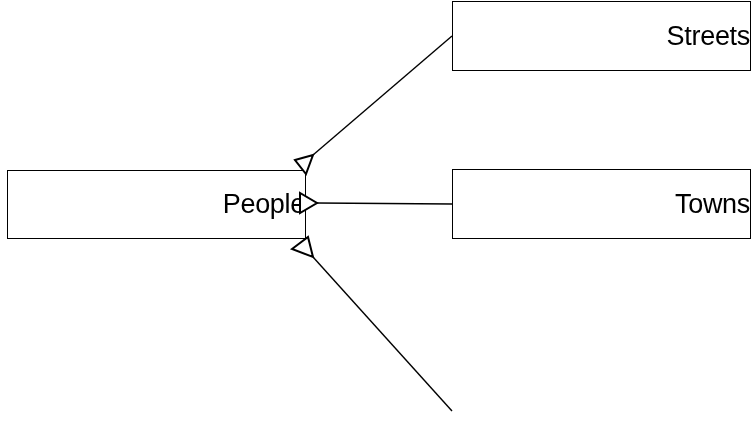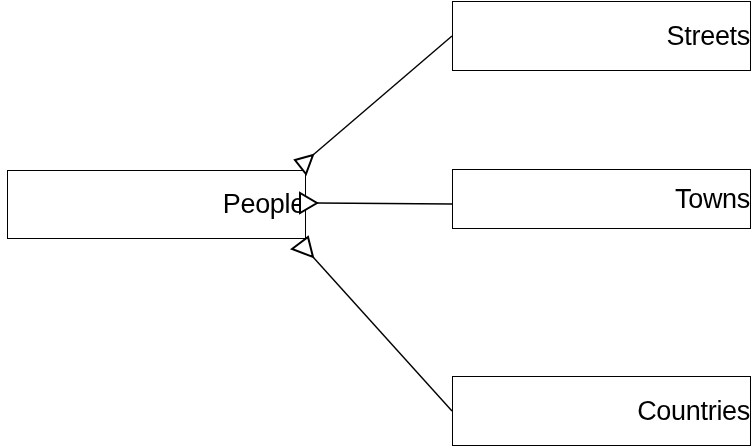--- a/index.html
+++ b/index.html
@@ -25,21 +25,21 @@
     justify-content: flex-end;
   }
   .node-label {
     font-size: 27px;
     letter-spacing: -0.3px;
     color: #000000;
     white-space: nowrap;
   }
   .node-people    { left: 7px;   top: 170px; width: 299px; height: 69px; }
   .node-streets   { left: 452px; top: 1px;   width: 299px; height: 70px; }
-  .node-towns     { left: 452px; top: 169px; width: 299px; height: 60px; }
+  .node-towns     { left: 452px; top: 169px; width: 299px; height: 70px; }
   .node-countries { left: 452px; top: 376px; width: 299px; height: 70px; }
   .connector-layer {
     position: absolute;
     left: 0;
     top: 0;
     width: 753px;
     height: 448px;
     pointer-events: none;
   }
 </style>
@@ -53,23 +53,20 @@
   </div>
 
   <div class="node node-streets">
     <span class="node-label">Streets</span>
   </div>
 
   <div class="node node-towns">
     <span class="node-label">Towns</span>
   </div>
 
-  <div class="node node-countries">
-    <span class="node-label">Countries</span>
-  </div>
 
   <svg class="connector-layer" viewBox="0 0 753 448" xmlns="http://www.w3.org/2000/svg">
 
     <line x1="313" y1="155" x2="452" y2="36" stroke="#000000" stroke-width="1.4"></line>
     <line x1="317" y1="203" x2="452" y2="204" stroke="#000000" stroke-width="1.4"></line>
     <line x1="313" y1="257" x2="452" y2="411" stroke="#000000" stroke-width="1.4"></line>
 
     <polygon points="295,160 313,155 306,174" fill="#ffffff" stroke="#000000" stroke-width="2" stroke-linejoin="miter"></polygon>
     <polygon points="300,193 300,213 317,203" fill="#ffffff" stroke="#000000" stroke-width="2" stroke-linejoin="miter"></polygon>
     <polygon points="292,249 308,237 313,257" fill="#ffffff" stroke="#000000" stroke-width="2" stroke-linejoin="miter"></polygon>

